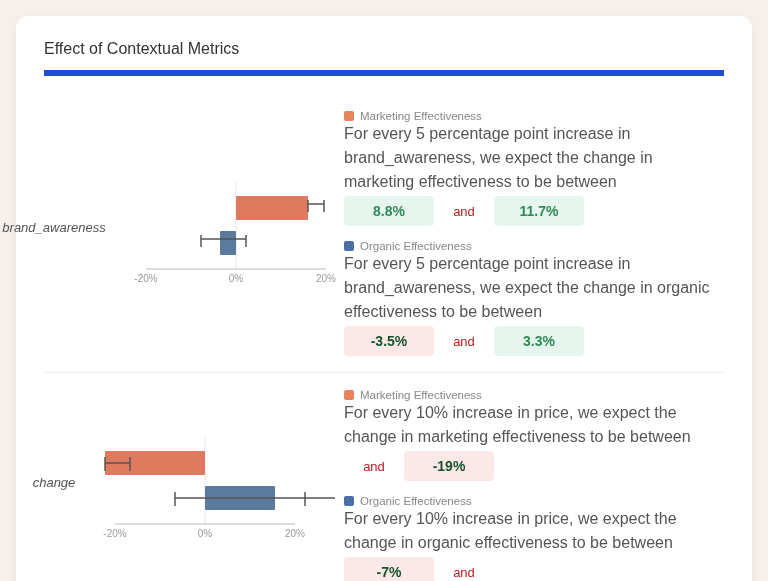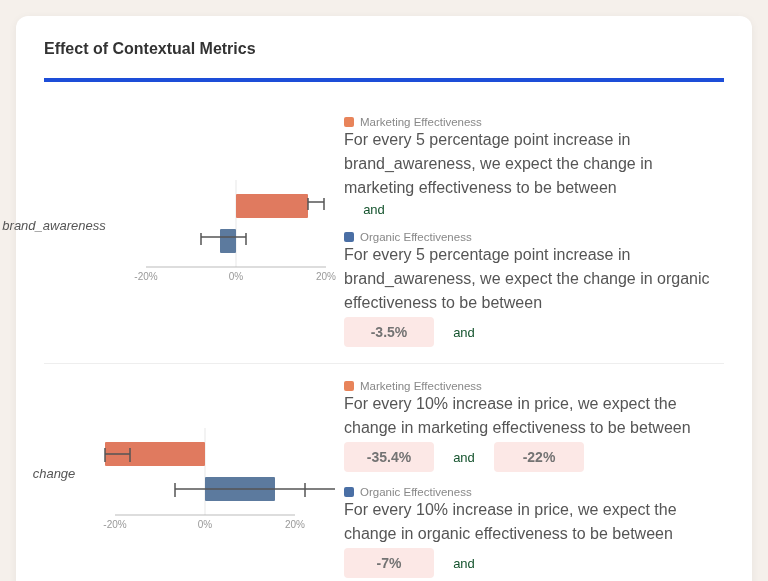--- a/index.html
+++ b/index.html
@@ -17,25 +17,25 @@
     .card {
       background: #fff;
       border-radius: 12px;
       padding: 24px 28px;
       width: 740px;
       box-shadow: 0 2px 8px rgba(0,0,0,0.06);
     }
 
     .card-title {
       font-size: 16px;
-      font-weight: 700;
+      font-weight: 400;
       color: #333;
       margin-bottom: 18px;
-      padding-bottom: 20px;
-      border-bottom: 4px solid #1d4ed8;
+      padding-bottom: 12px;
+      border-bottom: 6px solid #1d4ed8;
     }
 
     .section {
       display: flex;
       flex-direction: row;
       padding: 16px 0;
       border-bottom: 1px solid #eee;
     }
 
     .section:last-child {
@@ -114,31 +114,31 @@
       padding: 7px 0;
       text-align: center;
       font-size: 14px;
       font-weight: 600;
       border-radius: 4px;
       min-width: 90px;
     }
 
     .value-box.negative {
       background: #fce8e6;
-      color: #737373;
+      color: #14532d;
     }
 
     .value-box.positive {
       background: #e6f5ee;
       color: #2e8b57;
     }
 
     .and-label {
       font-size: 13px;
-      color: #14532d;
+      color: #b91c1c;
       padding: 0 16px;
       min-width: 60px;
       text-align: center;
     }
 
   </style>
 </head>
 <body>
 
 <div class="card">
@@ -175,33 +175,36 @@
 
     <div class="info-area">
 
       <div class="metric-block">
         <div class="metric-label">
           <span class="metric-dot orange"></span>
           <span>Marketing Effectiveness</span>
         </div>
         <div class="metric-desc">For every 5 percentage point increase in brand_awareness, we expect the change in marketing effectiveness to be between</div>
         <div class="metric-values">
-          <span class="and-label">and</span>
+          <div class="value-box positive">8.8%</div>
+          <span class="and-label">and</span>
+          <div class="value-box positive">11.7%</div>
         </div>
       </div>
 
       <div class="metric-block">
         <div class="metric-label">
           <span class="metric-dot blue"></span>
           <span>Organic Effectiveness</span>
         </div>
         <div class="metric-desc">For every 5 percentage point increase in brand_awareness, we expect the change in organic effectiveness to be between</div>
         <div class="metric-values">
           <div class="value-box negative">-3.5%</div>
           <span class="and-label">and</span>
+          <div class="value-box positive">3.3%</div>
         </div>
       </div>
     </div>
   </div>
 
   <div class="section">
     <div class="chart-area">
       <div class="chart-title">change</div>
       <div class="chart-svg-wrapper">
         <svg viewBox="0 0 260 115" xmlns="http://www.w3.org/2000/svg" width="260" height="115">
@@ -231,23 +234,22 @@
 
     <div class="info-area">
 
       <div class="metric-block">
         <div class="metric-label">
           <span class="metric-dot orange"></span>
           <span>Marketing Effectiveness</span>
         </div>
         <div class="metric-desc">For every 10% increase in price, we expect the change in marketing effectiveness to be between</div>
         <div class="metric-values">
-          <div class="value-box negative">-35.4%</div>
-          <span class="and-label">and</span>
-          <div class="value-box negative">-22%</div>
+          <span class="and-label">and</span>
+          <div class="value-box negative">-19%</div>
         </div>
       </div>
 
       <div class="metric-block">
         <div class="metric-label">
           <span class="metric-dot blue"></span>
           <span>Organic Effectiveness</span>
         </div>
         <div class="metric-desc">For every 10% increase in price, we expect the change in organic effectiveness to be between</div>
         <div class="metric-values">

